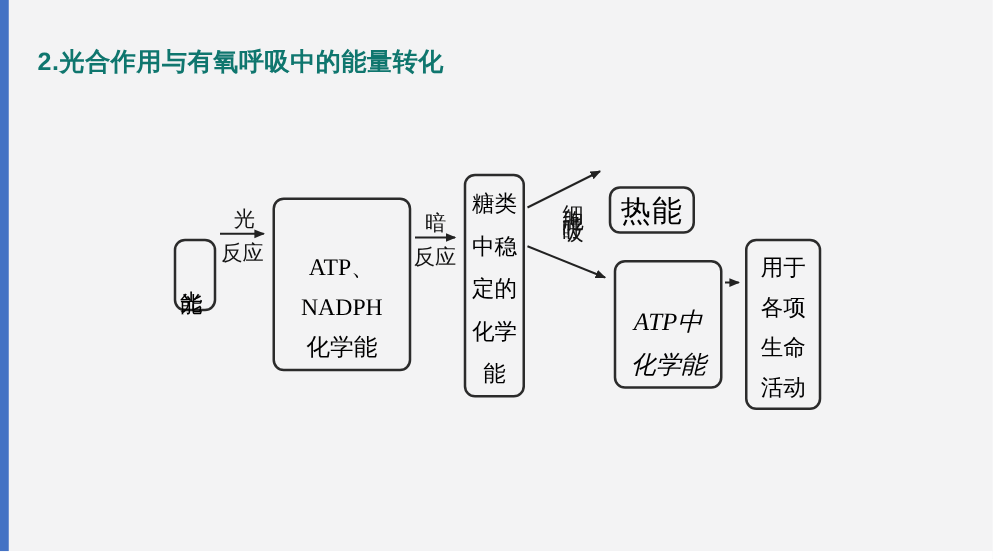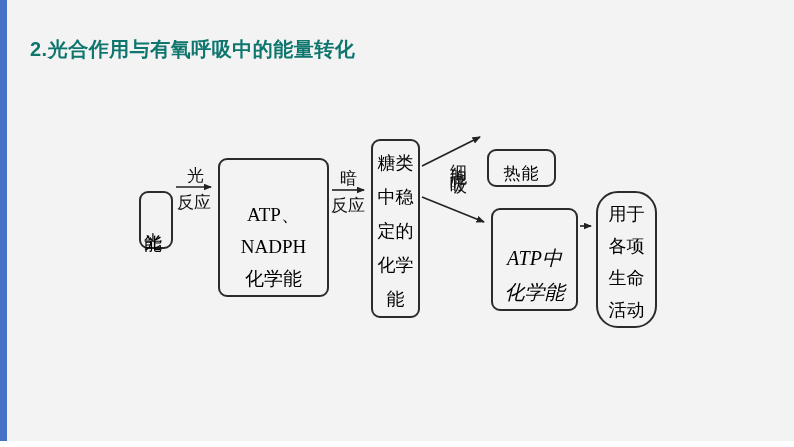--- a/index.html
+++ b/index.html
@@ -33,24 +33,24 @@
     color:#000000; text-align:center;margin-top:36px;
   }
   .lines { display:flex; flex-direction:column; justify-content:center; }
   .vtext { writing-mode:vertical-rl; text-orientation:upright; }
 
   .box-light { left:139px; top:155px; width:34px; height:58px; font-size:18px; letter-spacing:2px; }
   .box-atp   { left:218px; top:122px; width:111px; height:139px; font-size:19px; }
   .box-atp .lines div { line-height:32px;font-family:Liberation Serif, serif; }
   .box-sugar { left:371px; top:103px; width:49px; height:179px; font-size:18px; }
   .box-sugar .lines div { line-height:34px; }
-  .box-heat  { left:487px; top:113px; width:69px; height:38px; font-size:17px; letter-spacing:1px; }
+  .box-heat  { left:487px; top:113px; width:69px; height:38px; font-size:24px; letter-spacing:1px; }
   .box-atp2  { left:491px; top:172px; width:87px; height:103px; font-size:20px;font-style:italic; }
   .box-atp2 .lines div { line-height:34px; }
-  .box-usage { left:596px; top:155px; width:61px; height:137px; font-size:18px;border-radius:22px; }
+  .box-usage { left:596px; top:155px; width:61px; height:137px; font-size:18px; }
   .box-usage .lines div { line-height:32px; }
 
   .flabel {
     position:absolute;
     font-family:"Liberation Serif", serif;
     font-size:17px; color:#121212;
   }
   .l-light-top    { left:187px; top:164px; }
   .l-light-bottom { left:177px; top:191px; }
   .l-dark-top     { left:340px; top:167px; }

